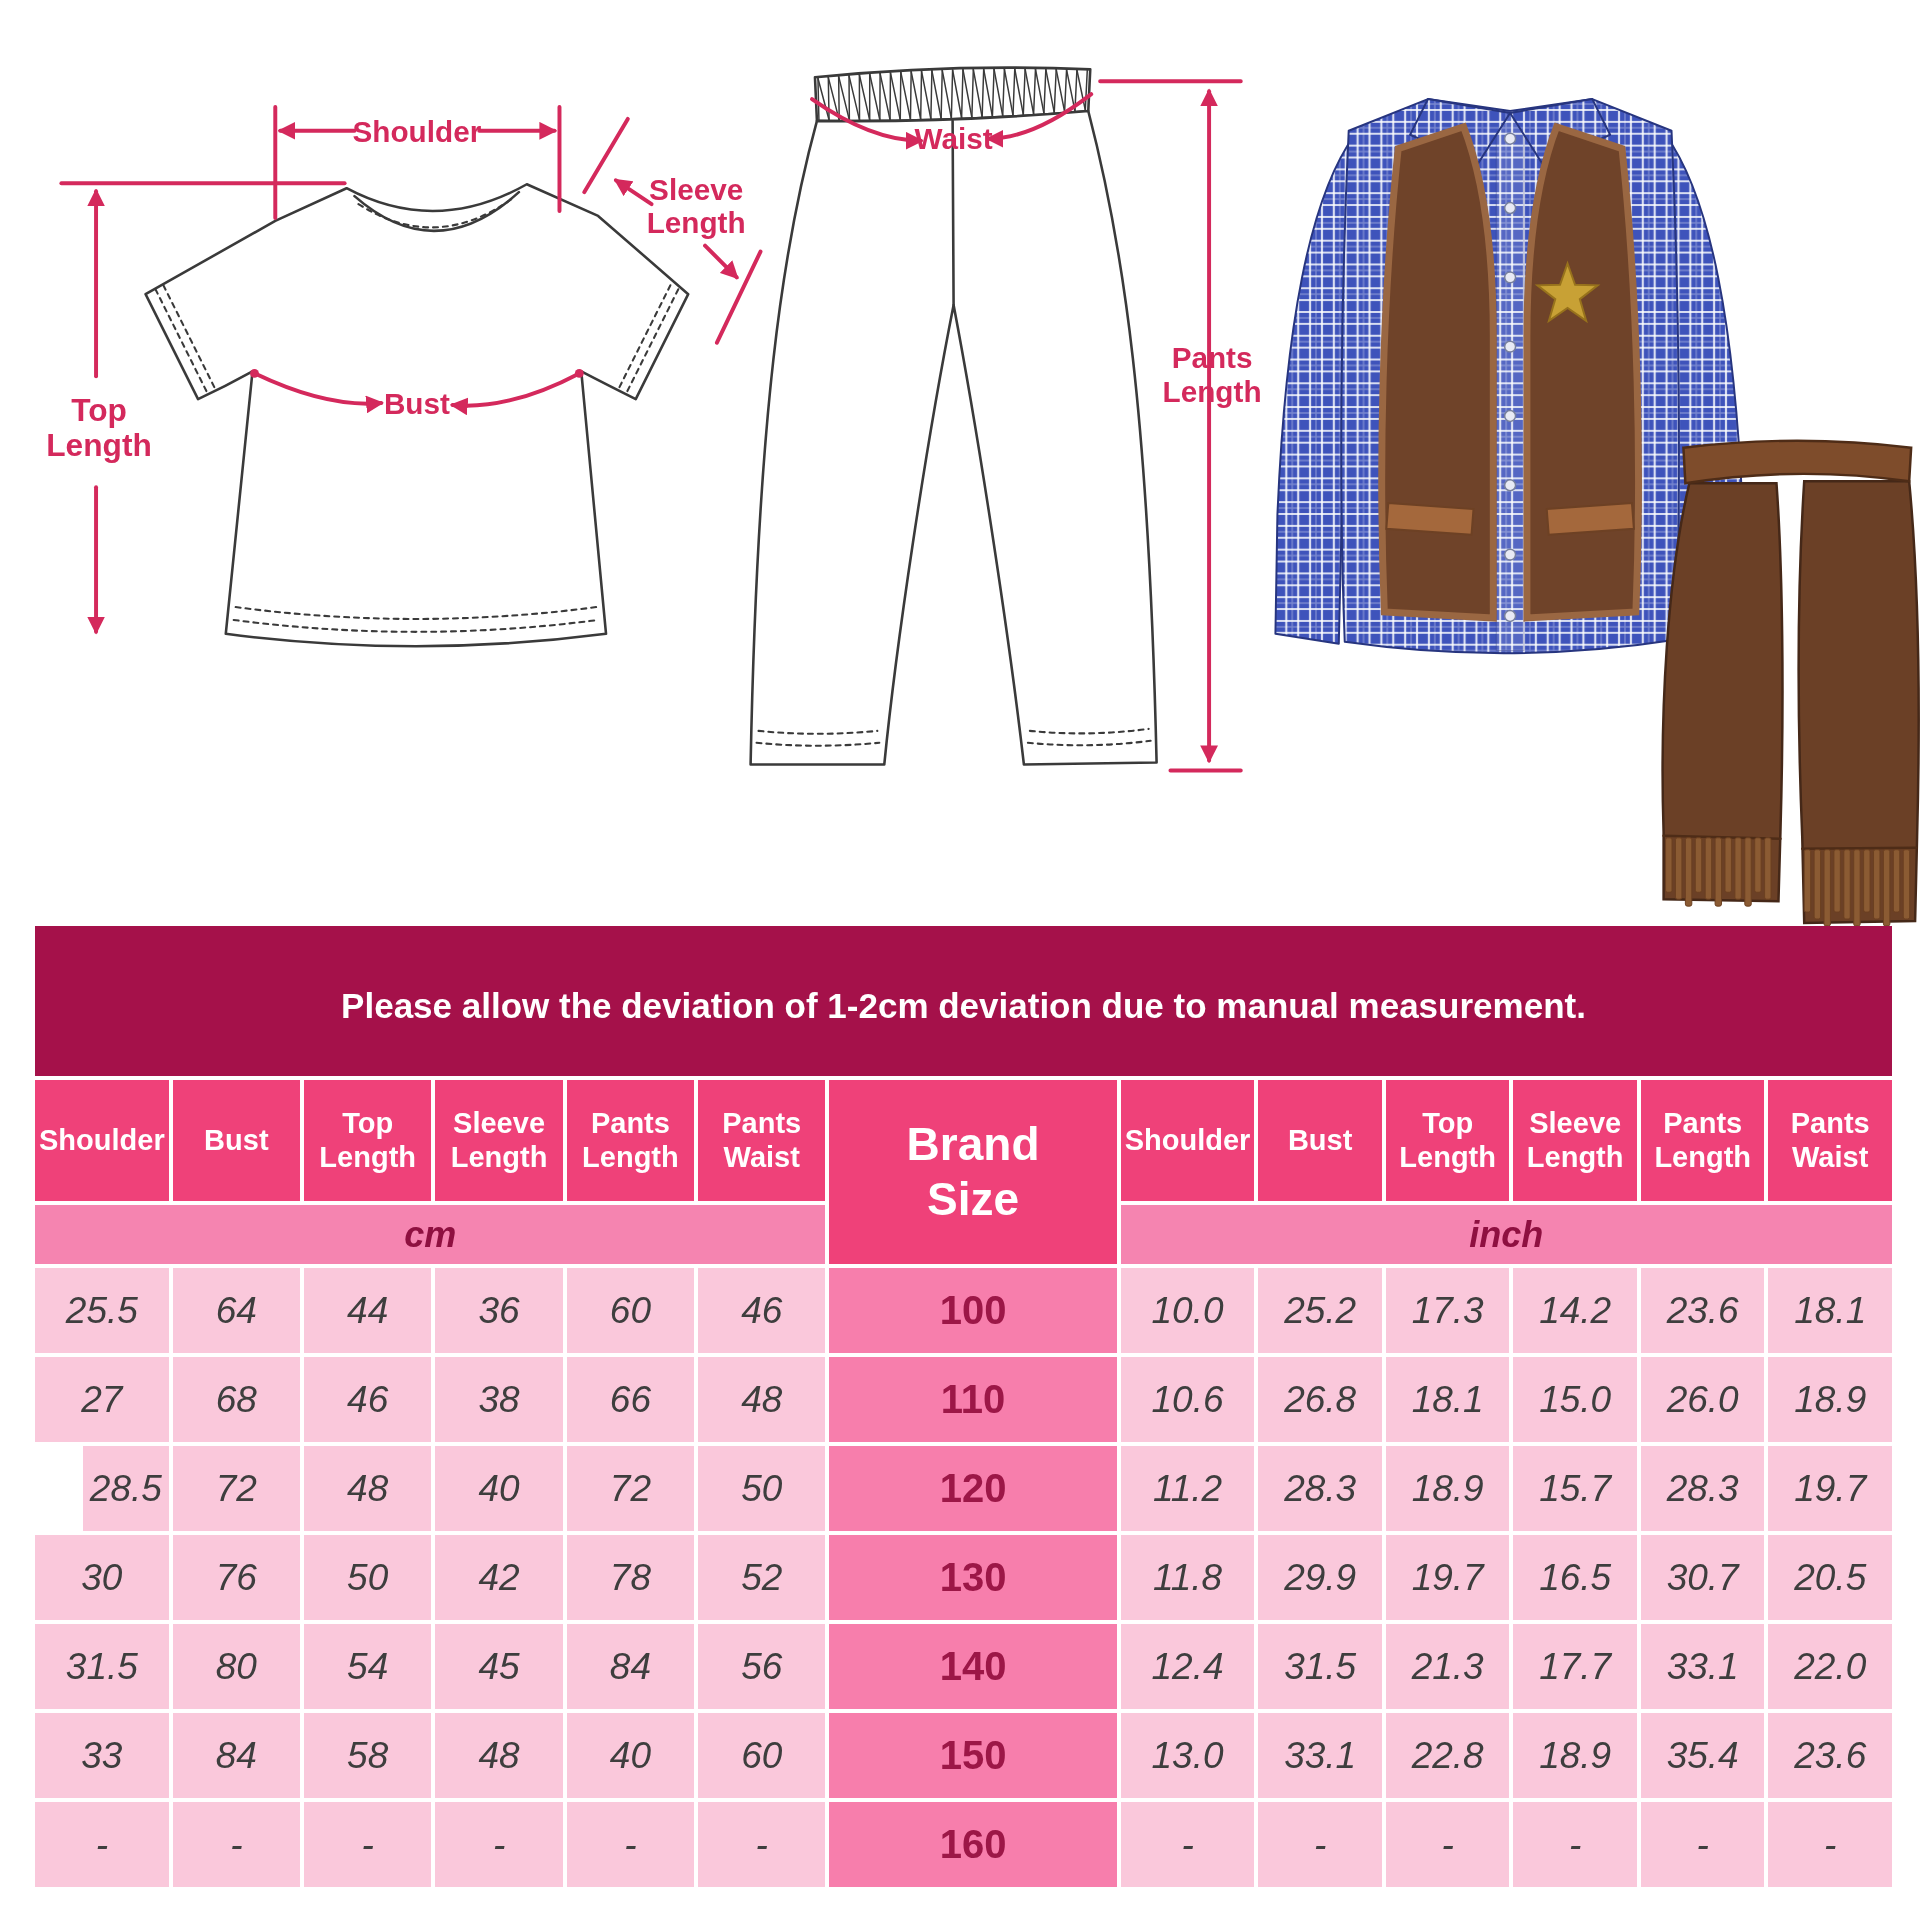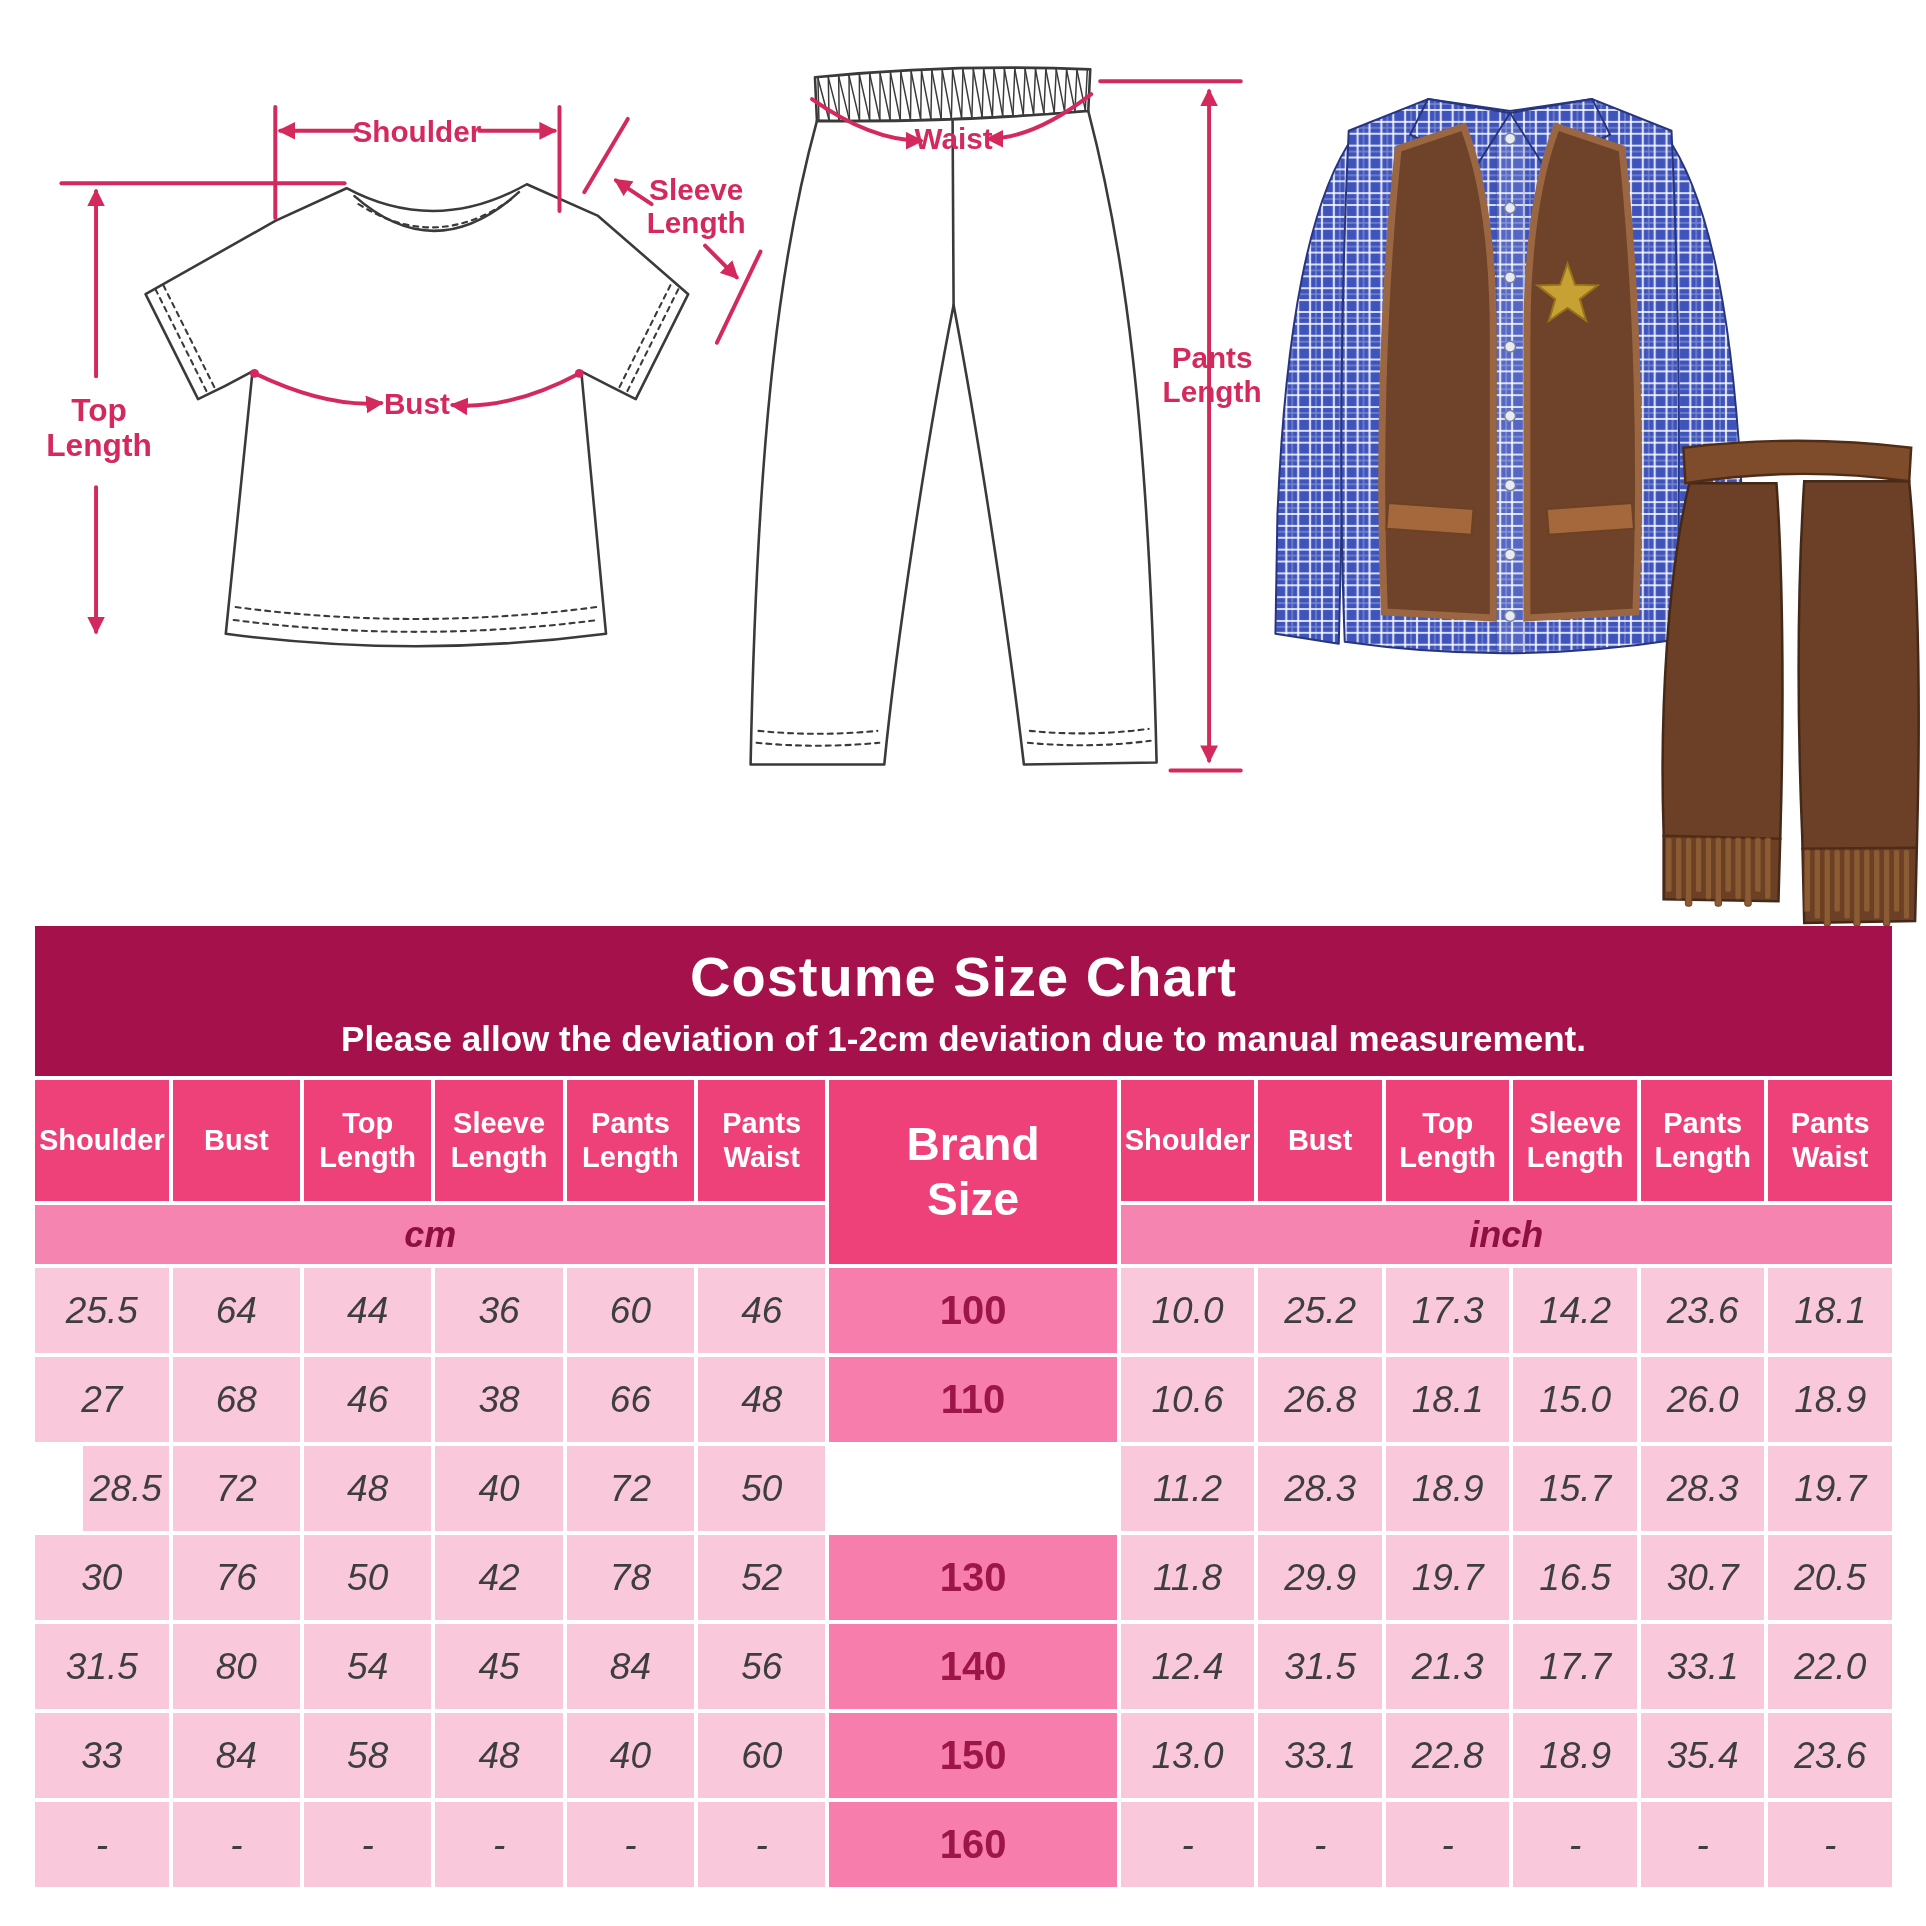--- a/index.html
+++ b/index.html
@@ -213,21 +213,20 @@
           <rect x="1882" y="858" width="6.5" height="63" rx="2" fill="var(--fringe_brown,#8B5B33)" stroke="#6b4020" stroke-width="1"></rect>
           <rect x="1892" y="858" width="6.5" height="70" rx="2" fill="var(--fringe_brown,#8B5B33)" stroke="#6b4020" stroke-width="1"></rect>
           <rect x="1902" y="858" width="6.5" height="77" rx="2" fill="var(--fringe_brown,#8B5B33)" stroke="#6b4020" stroke-width="1"></rect>
           <rect x="1912" y="858" width="6.5" height="63" rx="2" fill="var(--fringe_brown,#8B5B33)" stroke="#6b4020" stroke-width="1"></rect>
           <rect x="1922" y="858" width="6.5" height="70" rx="2" fill="var(--fringe_brown,#8B5B33)" stroke="#6b4020" stroke-width="1"></rect>
         </g>
     </g>
   </svg>
 
   <div class="band">
-    <h1>Costume Size Chart</h1>
     <p>Please allow the deviation of 1-2cm deviation due to manual measurement.</p>
   </div>
 
   <div id="size-table">
       <div class="hdr" style="grid-area: 1 / 1;">
         <span>Shoulder</span>
       </div>
       <div class="hdr" style="grid-area: 1 / 2;">
         <span>Bust</span>
       </div>
@@ -359,20 +358,23 @@
       </div>
       <div class="cell" style="grid-area: 5 / 4;">
         <span>40</span>
       </div>
       <div class="cell" style="grid-area: 5 / 5;">
         <span>72</span>
       </div>
       <div class="cell" style="grid-area: 5 / 6;">
         <span>50</span>
       </div>
+      <div class="brandcell" style="grid-area: 5 / 7;">
+        <span>120</span>
+      </div>
       <div class="cell" style="grid-area: 5 / 8;">
         <span>11.2</span>
       </div>
       <div class="cell" style="grid-area: 5 / 9;">
         <span>28.3</span>
       </div>
       <div class="cell" style="grid-area: 5 / 10;">
         <span>18.9</span>
       </div>
       <div class="cell" style="grid-area: 5 / 11;">

